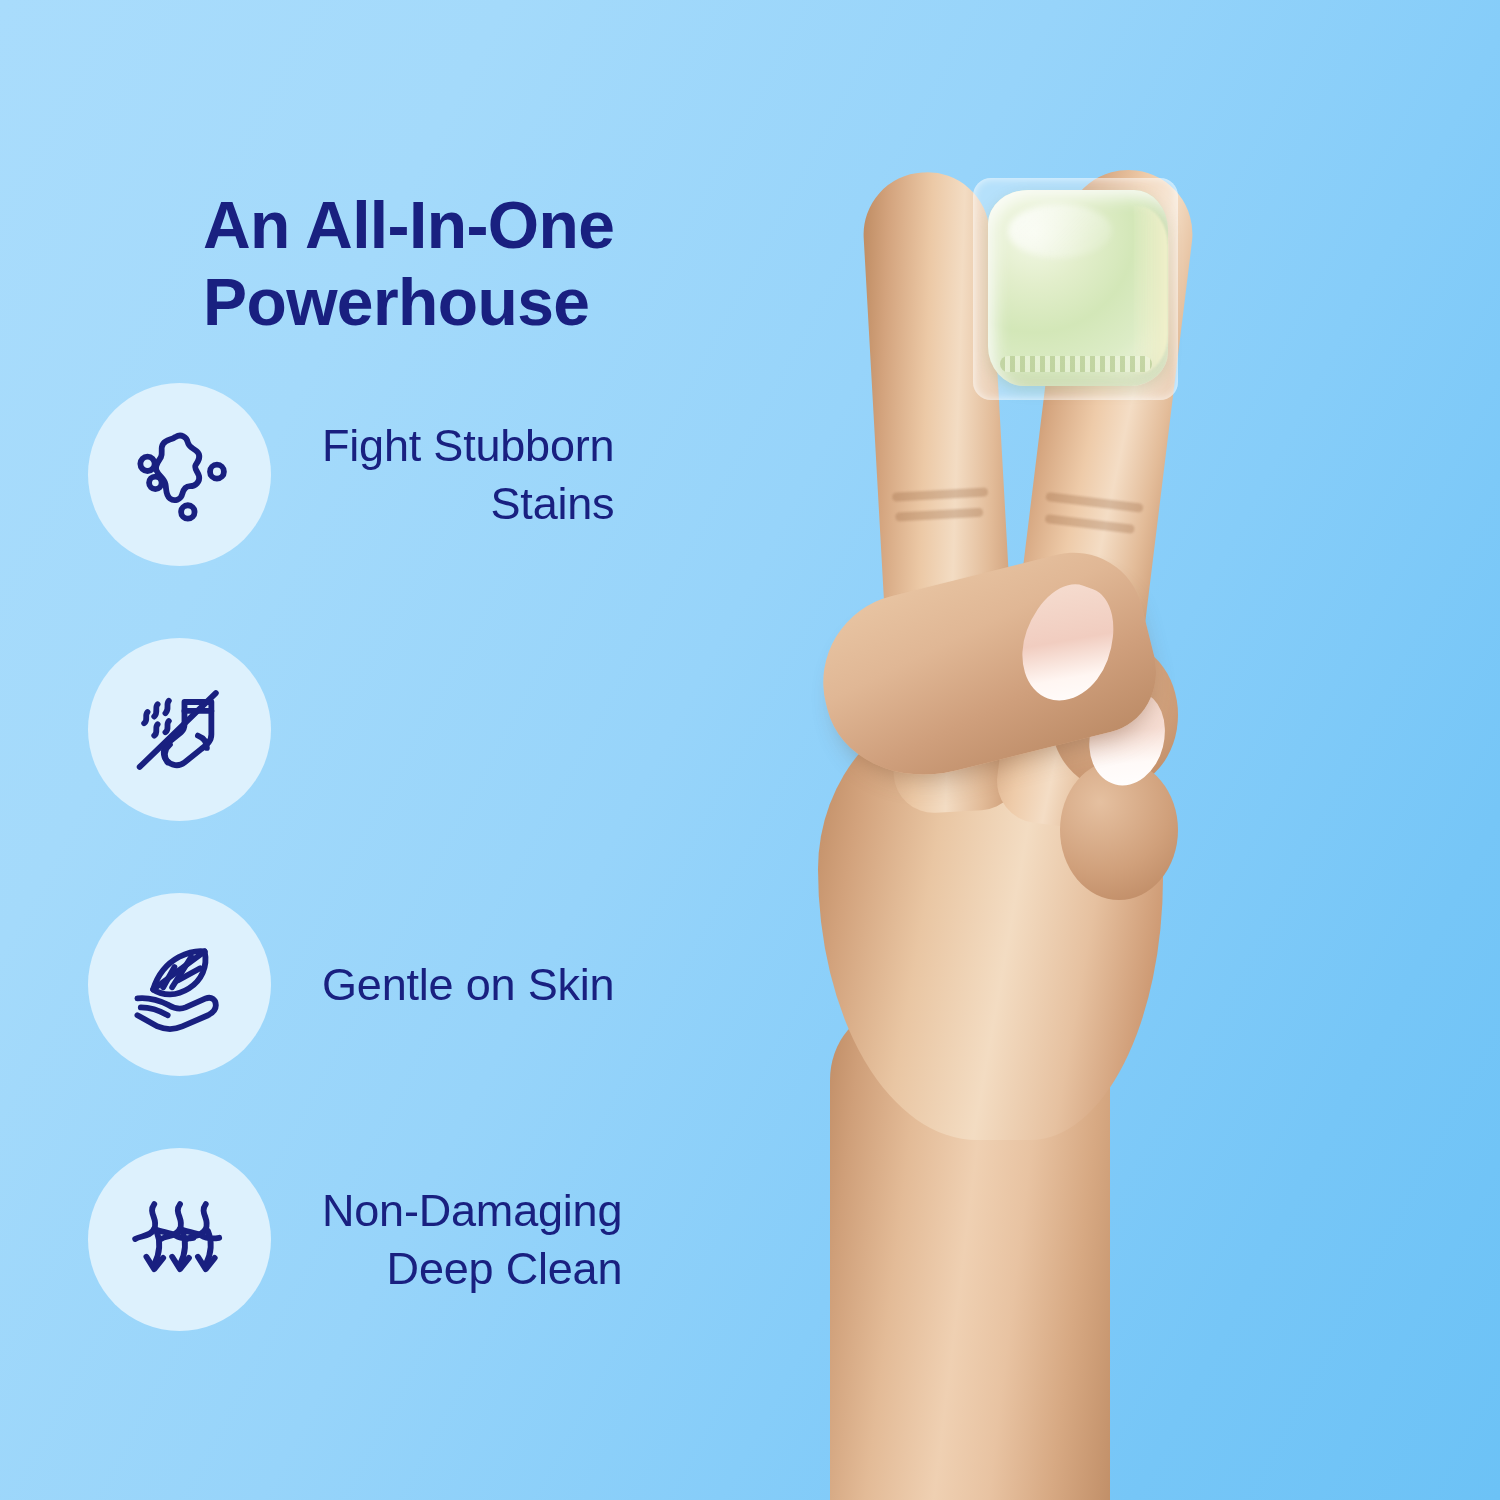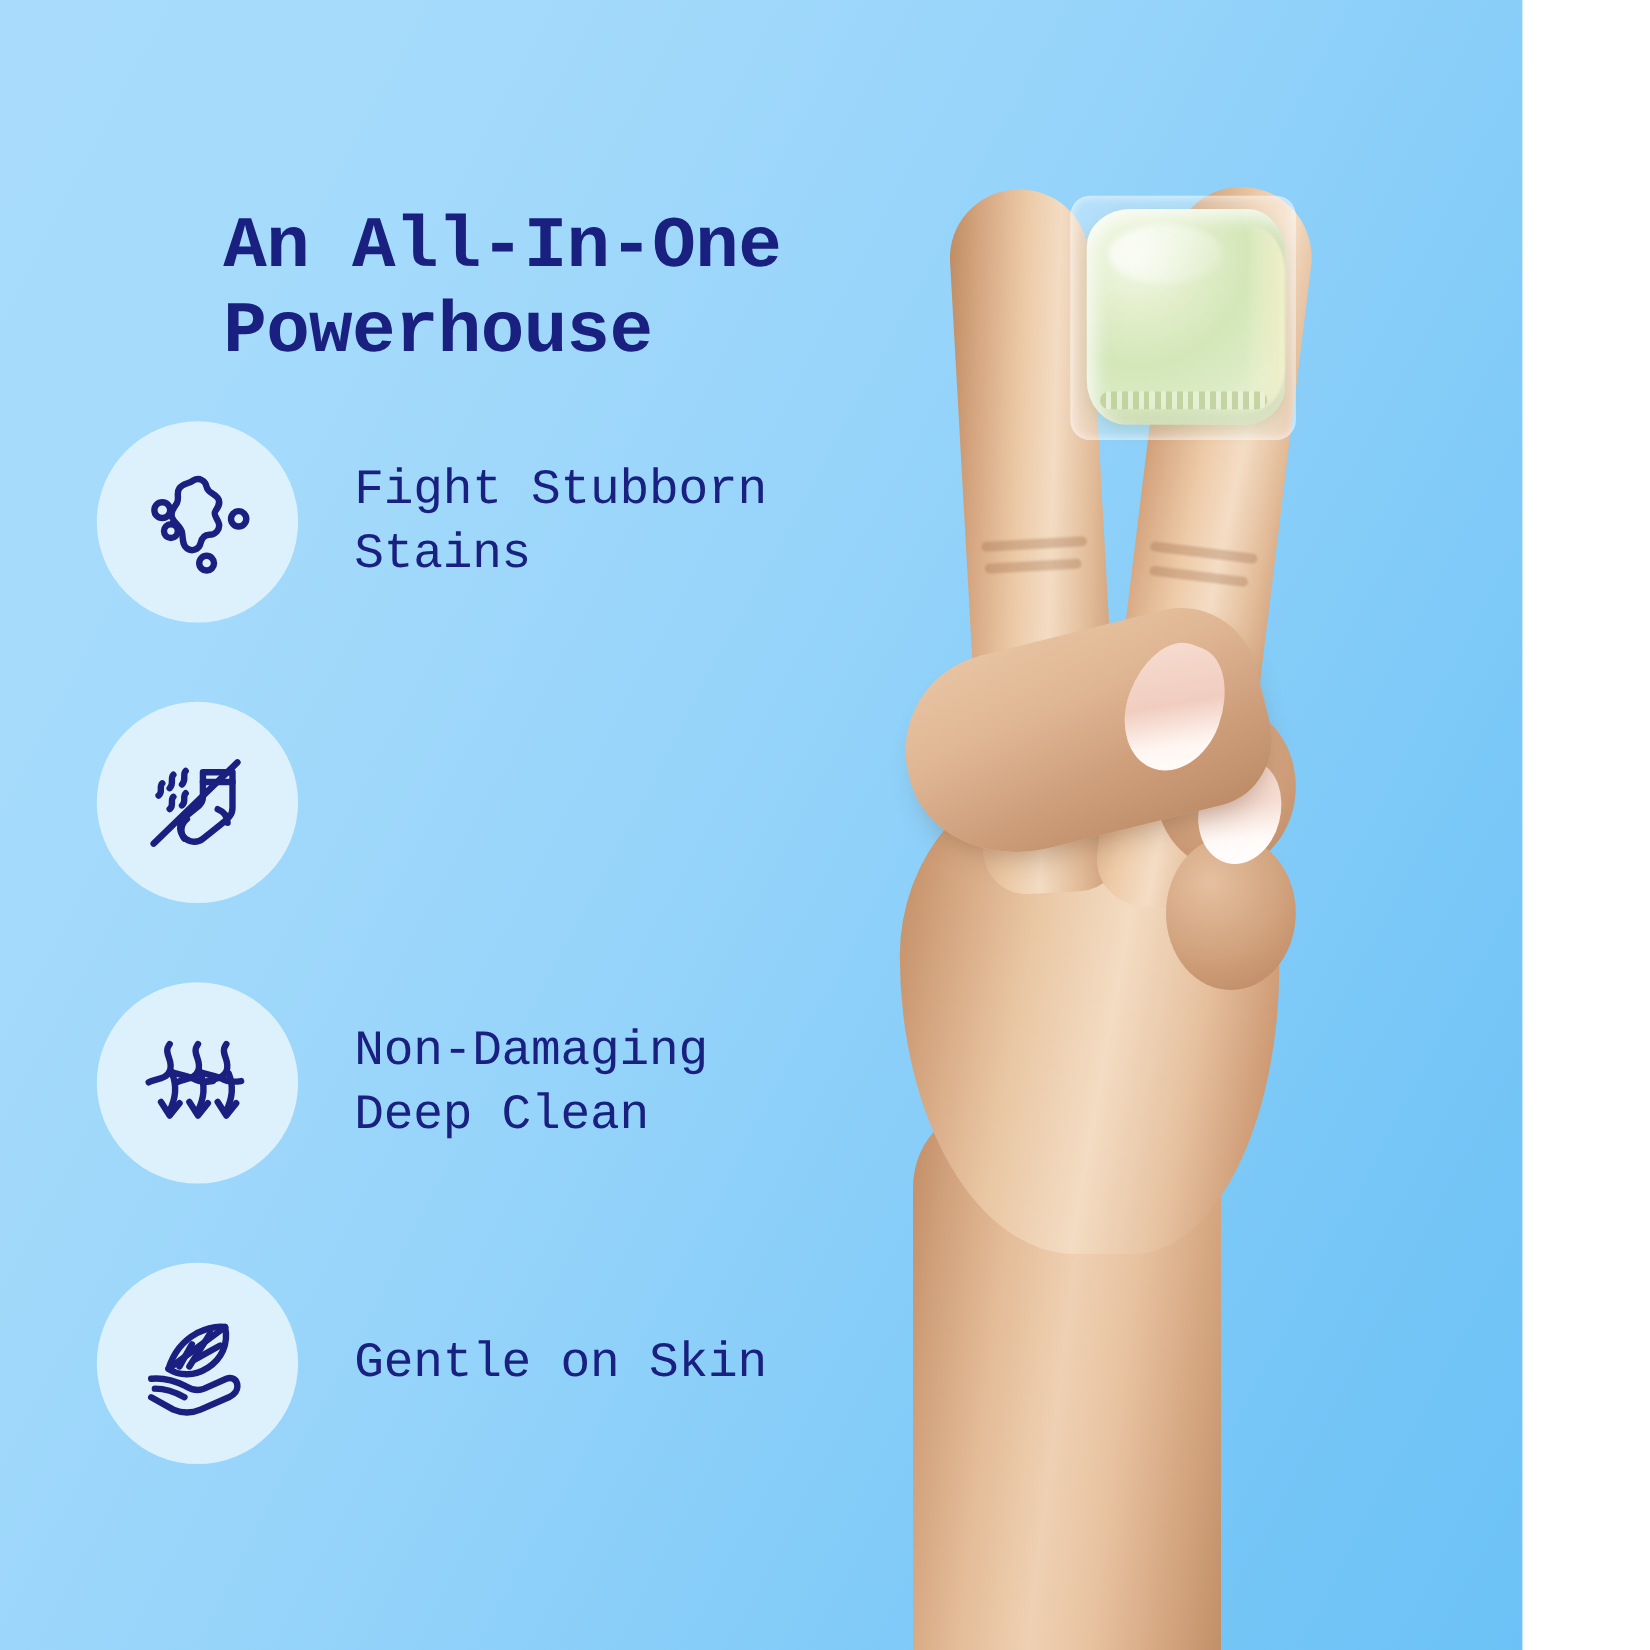--- a/index.html
+++ b/index.html
@@ -3,24 +3,24 @@
 <meta charset="utf-8">
 <title>An All-In-One Powerhouse</title>
 <style>
   html, body {
     margin: 0;
     padding: 0;
     background: #ffffff;
   }
   #stage {
     position: relative;
-    width: 1384px;
+    width: 1500px;
     height: 1500px;
     overflow: hidden;
-    font-family: Liberation Mono, monospace;
+    font-family: Liberation Sans, sans-serif;
     
     background:
       linear-gradient(118deg,
         #a9dcfc 0%,
         #a4dafb 22%,
         #97d4fa 46%,
         #86cdf9 66%,
         #76c6f7 84%,
         #6cc2f6 100%);
   }
@@ -84,20 +84,21 @@
     top: 0;
     height: 183px;
     display: flex;
     align-items: center;
     color: #192080;
     font-size: 45px;
     font-weight: normal;
     line-height: 1.27;
     letter-spacing: -0.2px;
     white-space: pre-line;
+    text-align: right;
   }
 
   
   #hand-photo {
     position: absolute;
     left: 760px;
     top: 0;
     width: 740px;
     height: 1500px;
     overflow: hidden;
@@ -337,55 +338,55 @@
 
           <path d="M14 83 82 17"></path>
         </svg>
       </div>
     </div>
 
     <div class="feature">
       <div class="icon-badge">
         <svg viewBox="0 0 100 100" aria-hidden="true">
 
+          <path d="M72 20c3 14-3 26-14 33 -11 7-23 7-32 1 4-13 12-23 23-29 8-4 16-6 23-5z"></path>
+          <path d="M72 20 26 54"></path>
+          <path d="M60 25 43 52"></path>
+          <path d="M45 34 35 52"></path>
+          <path d="M68 35 48 46"></path>
+
+          <path d="M12 62c10-1 20 2 28 6 5 3 10 4 15 2l18-8c5-2 9 1 9 6 0 4-3 7-7 9L52 87c-7 3-15 3-22 0L12 77"></path>
+          <path d="M15 70c9 0 17 3 24 7"></path>
+        </svg>
+      </div>
+      <div class="feature-label">Gentle on Skin</div>
+    </div>
+
+    <div class="feature">
+      <div class="icon-badge">
+        <svg viewBox="0 0 100 100" aria-hidden="true">
+
           <path d="M27 18c-6 8 4 13 0 22 -3 7-12 6-17 9"></path>
           <path d="M50 18c-6 8 4 13 0 22 -3 7-12 6-17 9"></path>
           <path d="M73 18c-6 8 4 13 0 22 -3 7-12 6-17 9"></path>
           <path d="M27 40c6 3 13 3 19 6 5 3 10 3 16 2"></path>
           <path d="M50 40c6 3 13 3 19 6 5 3 10 3 16 2"></path>
 
           <path d="M29 42c4 10 3 20-2 30"></path>
           <path d="M20 65 27 76 35 66"></path>
           <path d="M52 42c4 10 3 20-2 30"></path>
           <path d="M43 65 50 76 58 66"></path>
           <path d="M75 42c4 10 3 20-2 30"></path>
           <path d="M66 65 73 76 81 66"></path>
         </svg>
       </div>
       <div class="feature-label">Non-Damaging
 Deep Clean</div>
     </div>
 
-    <div class="feature">
-      <div class="icon-badge">
-        <svg viewBox="0 0 100 100" aria-hidden="true">
-
-          <path d="M72 20c3 14-3 26-14 33 -11 7-23 7-32 1 4-13 12-23 23-29 8-4 16-6 23-5z"></path>
-          <path d="M72 20 26 54"></path>
-          <path d="M60 25 43 52"></path>
-          <path d="M45 34 35 52"></path>
-          <path d="M68 35 48 46"></path>
-
-          <path d="M12 62c10-1 20 2 28 6 5 3 10 4 15 2l18-8c5-2 9 1 9 6 0 4-3 7-7 9L52 87c-7 3-15 3-22 0L12 77"></path>
-          <path d="M15 70c9 0 17 3 24 7"></path>
-        </svg>
-      </div>
-      <div class="feature-label">Gentle on Skin</div>
-    </div>
-
   </div>
 
   <div id="hand-photo">
     <div class="wrist"></div>
     <div class="palm"></div>
 
     <div class="finger-index">
       <div class="crease" style="left:14px; top:318px; width:96px;"></div>
       <div class="crease" style="left:16px; top:338px; width:88px;"></div>
       <div class="crease" style="left:12px; top:500px; width:100px;"></div>

